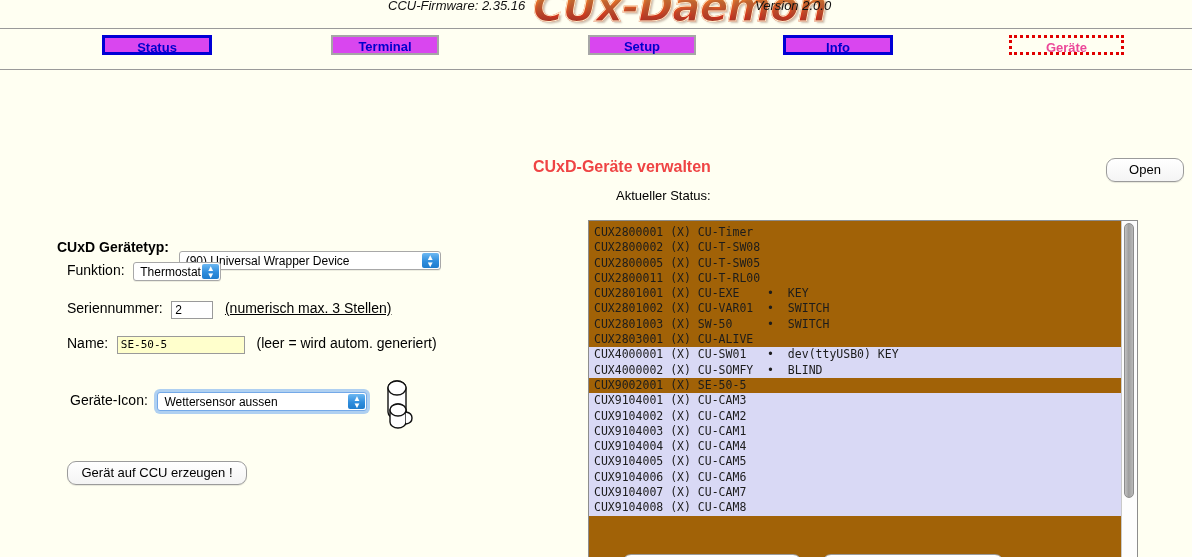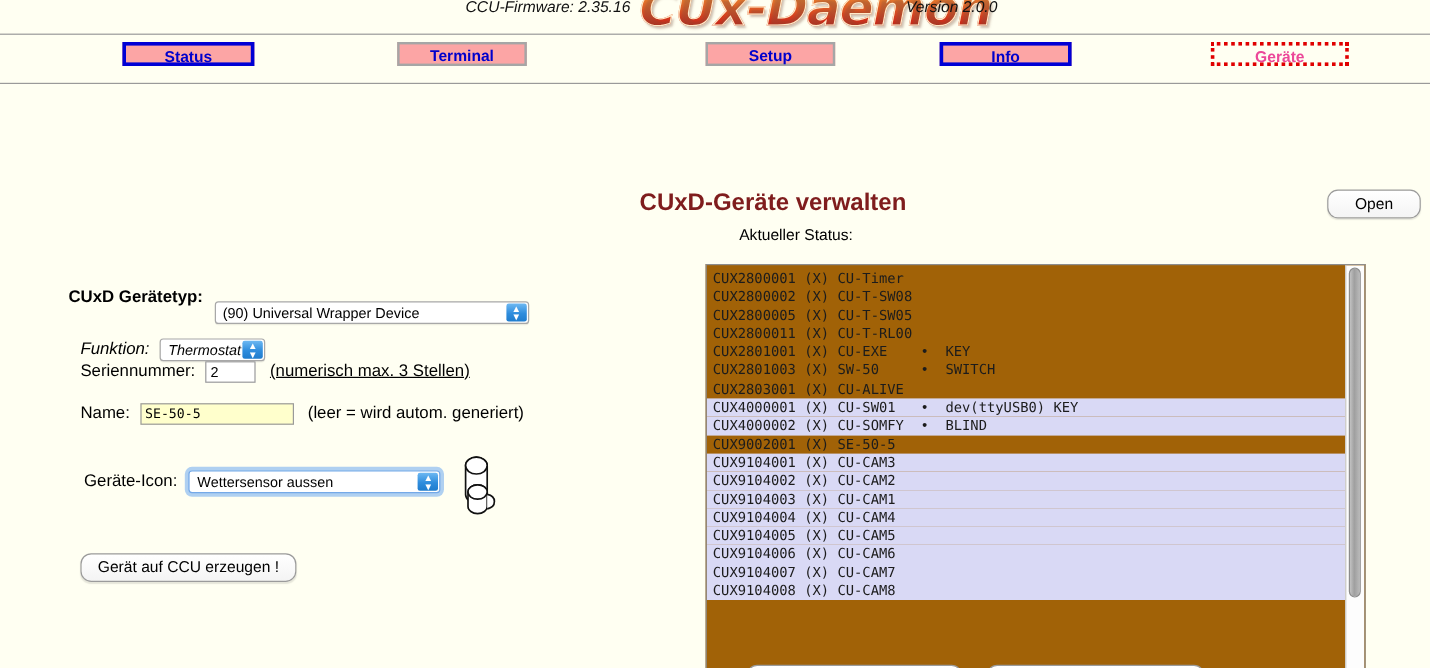--- a/index.html
+++ b/index.html
@@ -69,21 +69,21 @@
   }
   .tab {
     position: absolute;
     top: 6px;
     height: 20px;
     line-height: 20px;
     text-align: center;
     font-size: 13px;
     font-weight: bold;
     color: #0000cc;
-    background: #fca5a5;
+    background: #d946ef;
     box-sizing: border-box;
     cursor: pointer;
     user-select: none;
   }
   .tab.plain  { border: 2px solid #a6a6a6; }
   .tab.active { border: 3px solid #0000d5; }
   .tab.dotted {
     border: 3px dotted #e00000;
     background: transparent;
     color: #ec4899;
@@ -176,23 +176,23 @@
 
   
   .dev-icon { position: absolute; left: 376px; top: 302px; width: 44px; height: 58px; }
 
   
   .right-col { position: absolute; left: 0; top: 0; width: 1192px; }
 
   .panel-title {
     position: absolute;
     left: 533px; top: 88px;
-    font-size: 20px;
+    font-size: 16px;
     font-weight: bold;
-    color: #7f1d1d;
+    color: #ef4444;
     white-space: nowrap;
   }
   #open-button { position: absolute; left: 1106px; top: 88px; width: 78px; padding: 3px 0 4px; }
 
   .status-label {
     position: absolute;
     left: 616px; top: 118px;
     font-size: 13px;
     color: #000;
   }
@@ -270,21 +270,21 @@
       <span class="flabel bold">CUxD Gerätetyp:</span>
       <span class="sel" style="width:262px; margin-left:6px;margin-top:24px;">
         <span>(90) Universal Wrapper Device</span>
         <span class="stepper">
             <span>▲</span>
             <span>▼</span>
           </span>
       </span>
     </div>
 
-    <div class="frow" style="left:67px; top:212px;font-style:italic;">
+    <div class="frow" style="left:67px; top:192px;">
       <span class="flabel">Funktion:</span>
       <span class="sel" style="width:88px; margin-left:5px;">
         <span>Thermostat</span>
         <span class="stepper">
             <span>▲</span>
             <span>▼</span>
           </span>
       </span>
     </div>
 
@@ -331,20 +331,21 @@
     <div class="btn" id="open-button">Open</div>
     <div class="status-label">Aktueller Status:</div>
 
     <div class="listbox">
       <div class="list-inner" id="list-inner">
           <div class="lrow">CUX2800001 (X) CU-Timer</div>
           <div class="lrow">CUX2800002 (X) CU-T-SW08</div>
           <div class="lrow">CUX2800005 (X) CU-T-SW05</div>
           <div class="lrow">CUX2800011 (X) CU-T-RL00</div>
           <div class="lrow">CUX2801001 (X) CU-EXE    •  KEY</div>
+          <div class="lrow">CUX2801002 (X) CU-VAR01  •  SWITCH</div>
           <div class="lrow">CUX2801003 (X) SW-50     •  SWITCH</div>
           <div class="lrow">CUX2803001 (X) CU-ALIVE</div>
           <div class="lrow sel-row">CUX4000001 (X) CU-SW01   •  dev(ttyUSB0) KEY</div>
           <div class="lrow sel-row">CUX4000002 (X) CU-SOMFY  •  BLIND</div>
           <div class="lrow">CUX9002001 (X) SE-50-5</div>
           <div class="lrow sel-row">CUX9104001 (X) CU-CAM3</div>
           <div class="lrow sel-row">CUX9104002 (X) CU-CAM2</div>
           <div class="lrow sel-row">CUX9104003 (X) CU-CAM1</div>
           <div class="lrow sel-row">CUX9104004 (X) CU-CAM4</div>
           <div class="lrow sel-row">CUX9104005 (X) CU-CAM5</div>

